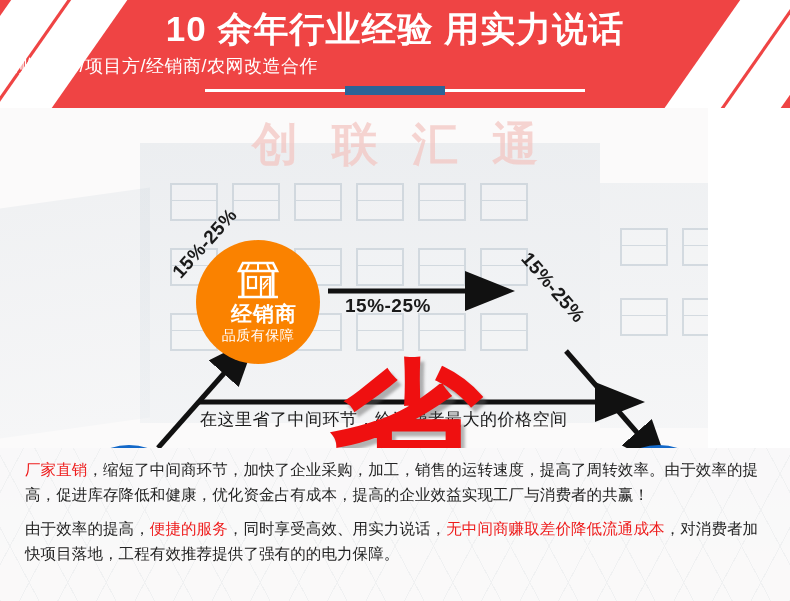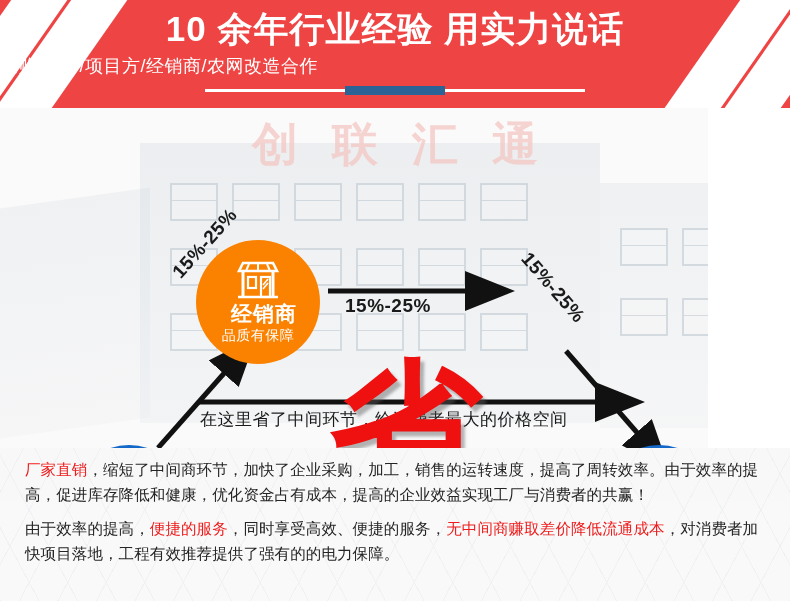--- a/index.html
+++ b/index.html
@@ -273,17 +273,17 @@
   </div>
 
   <div class="bottom">
     <div class="bottom-bg"></div>
 
     <div class="para" id="para-1">
       <span class="hl">厂家直销</span><span>，缩短了中间商环节，加快了企业采购，加工，销售的运转速度，提高了周转效率。由于效率的提高，促进库存降低和健康，优化资金占有成本，提高的企业效益实现工厂与消费者的共赢！</span>
     </div>
 
     <div class="para" id="para-2">
-      <span>由于效率的提高，</span><span class="hl">便捷的服务</span><span>，同时享受高效、便捷的服务，</span><span class="hl">无中间商赚取差价降低流通成本</span><span>，对消费者加快项目落地，工程有效推荐提供了强有的的电力保障。</span>
+      <span>由于效率的提高，</span><span class="hl">便捷的服务</span><span>，同时享受高效、用实力说话，</span><span class="hl">无中间商赚取差价降低流通成本</span><span>，对消费者加快项目落地，工程有效推荐提供了强有的的电力保障。</span>
     </div>
   </div>
 
 </div>
 
 </body></html>

